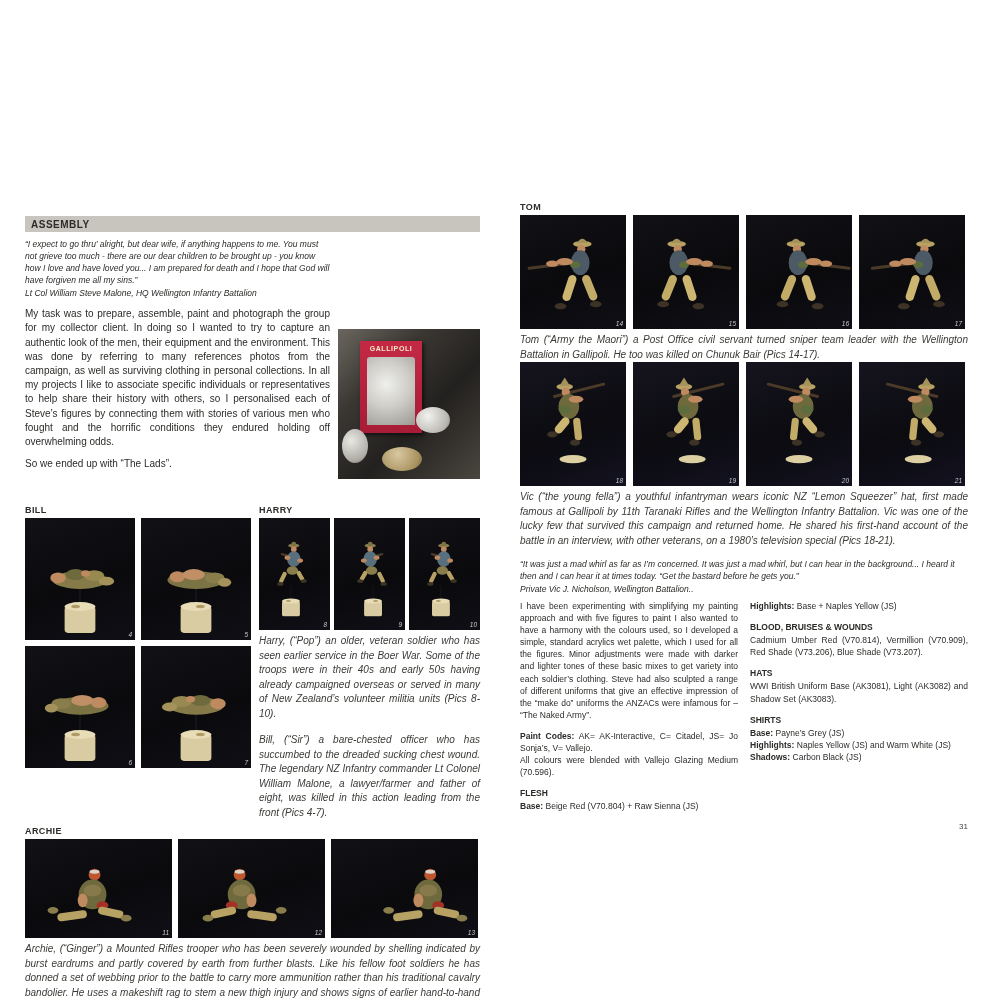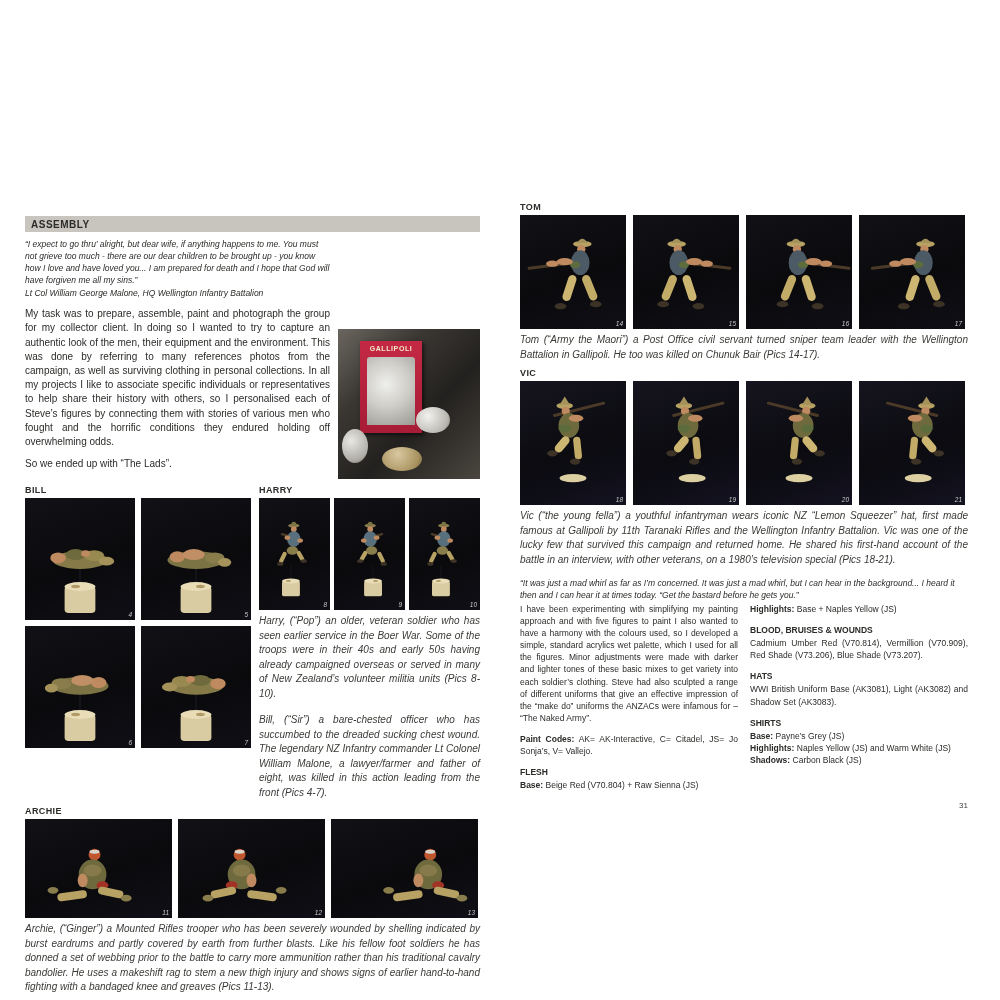--- a/index.html
+++ b/index.html
@@ -35,21 +35,21 @@
   .bench-book .booktitle{display:block;text-align:center;margin-top:4px;
     color:#f3e9c8;font-weight:bold;font-size:7px;letter-spacing:.6px;}
   .bench-book .bookart{position:absolute;left:7px;top:16px;width:48px;height:68px;
     background:radial-gradient(circle at 40% 40%,#efefec 0%,#cfcec9 45%,#9a9892 100%);border-radius:3px 3px 0 0;}
   .blob{position:absolute;border-radius:50%;}
   .b1{left:78px;top:78px;width:34px;height:26px;background:radial-gradient(circle at 35% 35%,#f2f2ef,#b9b7b0 70%,#7c7a73);}
   .b2{left:4px;top:100px;width:26px;height:34px;background:radial-gradient(circle at 35% 35%,#e8e8e4,#aeaca5 70%,#6f6d66);}
   .b3{left:104px;top:96px;width:30px;height:28px;background:radial-gradient(circle at 35% 35%,#ececе8,#b2b0a9 70%,#75736c);}
   .b4{left:44px;top:118px;width:40px;height:24px;background:radial-gradient(circle at 40% 30%,#d9c7a0,#a8935f 70%,#6e5f3a);}
 
-  .billharry{display:flex;margin-top:0;justify-content:flex-end;}
+  .billharry{display:flex;margin-top:20px;justify-content:flex-end;}
   .billcol{width:226px;flex:none;}
   .billgrid{display:flex;flex-wrap:wrap;gap:6px;width:226px;}
   .billgrid .photo{width:110px;height:122px;}
   .harrycol{margin-left:8px;width:221px;}
   .harryrow .photo{width:71px;height:112px;}
   .harryrow{gap:4px;}
 
   .archierow .photo{width:147px;height:99px;}
 
   .tomrow .photo,.vicrow .photo{width:106px;}
@@ -149,21 +149,21 @@
   </defs>
 </svg>
 
 <div class="page" id="pageL">
 
   <div class="bar">ASSEMBLY</div>
 
   <div class="toprow">
     <div class="quotecol">
       <p class="quote">“I expect to go thru’ alright, but dear wife, if anything happens to me. You must not grieve too much - there are our dear children to be brought up - you know how I love and have loved you... I am prepared for death and I hope that God will have forgiven me all my sins.”</p>
-      <p class="attr">Lt Col William George Malone, HQ Wellington Infantry Battalion</p>
+      <p class="attr">Lt Col William Steve Malone, HQ Wellington Infantry Battalion</p>
       <p class="bodytext">My task was to prepare, assemble, paint and photograph the group for my collector client. In doing so I wanted to try to capture an authentic look of the men, their equipment and the environment. This was done by referring to many references photos from the campaign, as well as surviving clothing in personal collections. In all my projects I like to associate specific individuals or representatives to help share their history with others, so I personalised each of Steve’s figures by connecting them with stories of various men who fought and the horrific conditions they endured holding off overwhelming odds.</p>
       <p class="bodytext">So we ended up with “The Lads”.</p>
     </div>
     <div class="workbench">
       <div class="bench-book">
         <span class="booktitle">GALLIPOLI</span>
         <div class="bookart"></div>
       </div>
       <div class="blob b1"></div>
       <div class="blob b2"></div>
@@ -292,21 +292,20 @@
         <svg class="fig" viewBox="0 0 100 110">
             <use href="#fig-advance" transform="translate(6,14)"></use>
           </svg>
         <span class="pnum">17</span>
       </div>
     </div>
     <p class="caption">Tom (“Army the Maori”) a Post Office civil servant turned sniper team leader with the Wellington Battalion in Gallipoli. He too was killed on Chunuk Bair (Pics 14-17).</p>
   </div>
 
   <div>
-    <div class="seclabel">VIC</div>
     <div class="photorow vicrow">
       <div class="photo blue">
         <svg class="fig" viewBox="0 0 100 120">
             <use href="#fig-kneel" transform="translate(0,10)"></use>
           </svg>
         <span class="pnum">18</span>
       </div>
       <div class="photo blue">
         <svg class="fig" viewBox="0 0 100 120">
             <use href="#fig-kneel" transform="translate(6,10)"></use>
@@ -324,30 +323,32 @@
             <use href="#fig-kneel" transform="translate(-6,10)"></use>
           </svg>
         <span class="pnum">21</span>
       </div>
     </div>
     <p class="caption">Vic (“the young fella”) a youthful infantryman wears iconic NZ “Lemon Squeezer” hat, first made famous at Gallipoli by 11th Taranaki Rifles and the Wellington Infantry Battalion. Vic was one of the lucky few that survived this campaign and returned home. He shared his first-hand account of the battle in an interview, with other veterans, on a 1980’s television special (Pics 18-21).</p>
   </div>
 
   <div style="margin-top:10px">
     <p class="quote">“It was just a mad whirl as far as I’m concerned. It was just a mad whirl, but I can hear in the background... I heard it then and I can hear it at times today. “Get the bastard before he gets you.”</p>
+    <p class="attr" style="margin-bottom:6px">Private Vic J. Nicholson, Wellington Battalion..</p>
   </div>
 
 
   <div class="notescols">
     <div class="notescol">
       <p>I have been experimenting with simplifying my painting approach and with five figures to paint I also wanted to have a harmony with the colours used, so I developed a simple, standard acrylics wet palette, which I used for all the figures. Minor adjustments were made with darker and lighter tones of these basic mixes to get variety into each soldier’s clothing. Steve had also sculpted a range of different uniforms that give an effective impression of the “make do” uniforms the ANZACs were infamous for – “The Naked Army”.</p>
       <p class="kv" style="margin-top:9px">
         <b>Paint Codes:</b>
         <span>AK= AK-Interactive, C= Citadel, JS= Jo Sonja’s, V= Vallejo.</span>
       </p>
+      <p class="kv">All colours were blended with Vallejo Glazing Medium (70.596).</p>
       <div class="subhead">FLESH</div>
       <p class="kv">
         <b>Base:</b>
         <span>Beige Red (V70.804) + Raw Sienna (JS)</span>
       </p>
     </div>
 
     <div class="notescol">
       <p class="kv">
         <b>Highlights:</b>

